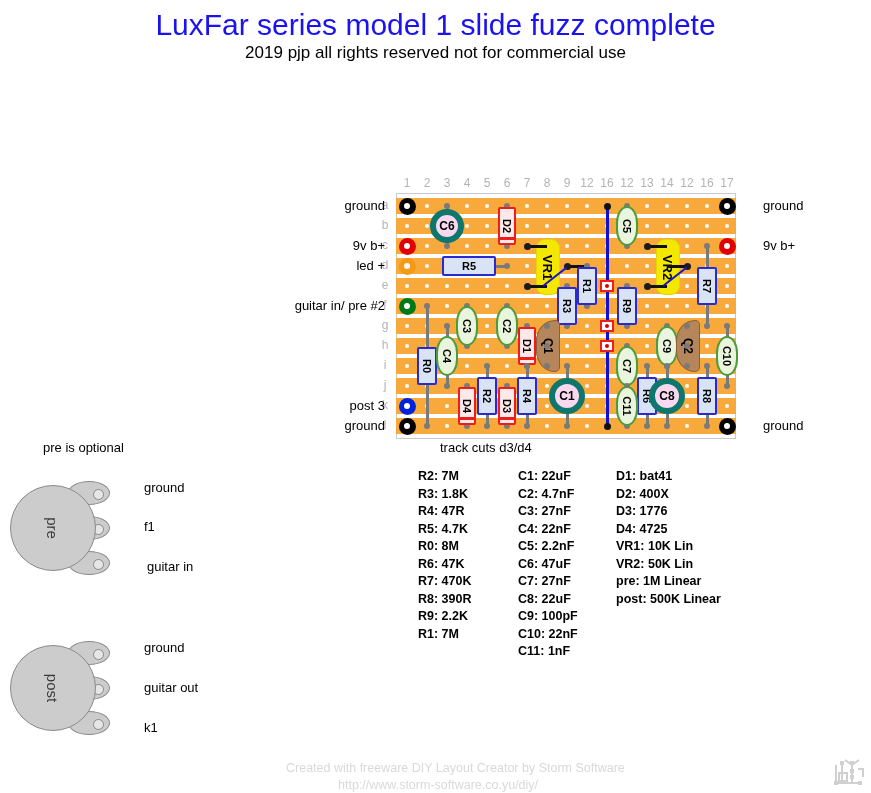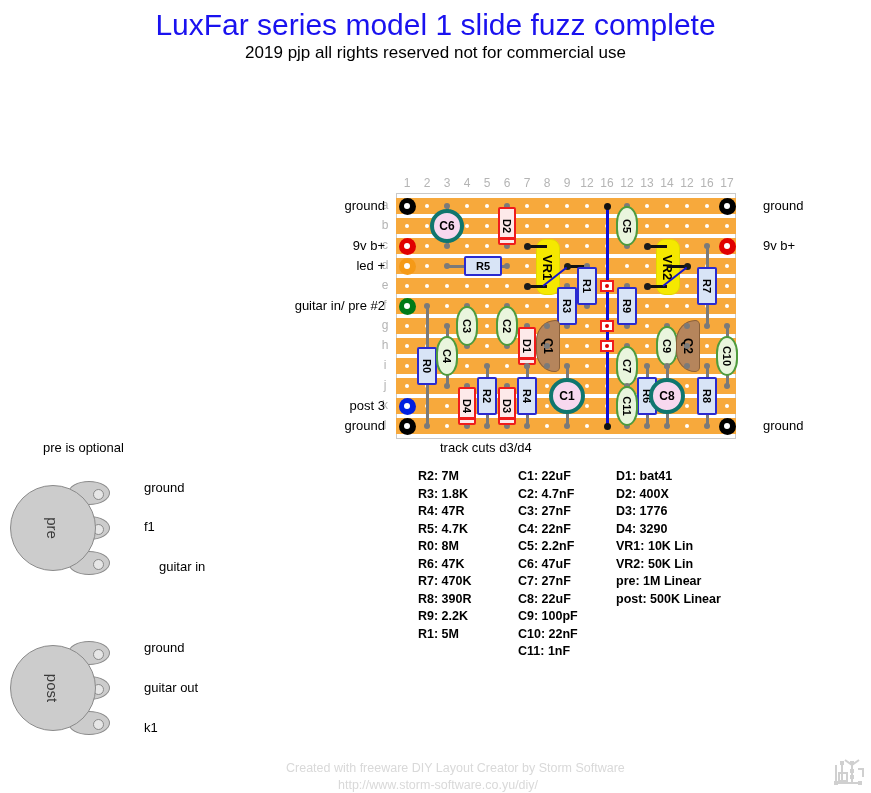--- a/index.html
+++ b/index.html
@@ -55,21 +55,21 @@
        display:flex;align-items:center;justify-content:center;box-sizing:border-box;}
   .res span{color:#000;font-size:11px;font-weight:700;white-space:nowrap;
             transform:rotate(90deg);transform-origin:center;}
   .res.horiz span{transform:none;}
 
   .dio{position:absolute;border:2px solid #ef1c1c;background:#fde9e9;border-radius:2px;
        display:flex;align-items:center;justify-content:center;box-sizing:border-box;}
   .dio span{color:#000;font-size:11px;font-weight:700;white-space:nowrap;transform:rotate(90deg);}
   .dio .band{position:absolute;left:0;width:100%;height:3px;background:#ef1c1c;}
 
-  .elec{position:absolute;border-radius:50%;border:4px solid #0f766e;background:#f7d8ef;
+  .elec{position:absolute;border-radius:50%;border:6px solid #0f766e;background:#f7d8ef;
         display:flex;align-items:center;justify-content:center;box-sizing:border-box;}
   .elec span{color:#000;font-size:12px;font-weight:700;}
 
   .film{position:absolute;border-radius:50%/42%;border:2px solid #4e9b3d;background:#e9f5dd;
         display:flex;align-items:center;justify-content:center;box-sizing:border-box;}
   .film span{color:#000;font-size:11px;font-weight:700;transform:rotate(90deg);white-space:nowrap;}
 
   .pot{position:absolute;background:#f5e800;border-radius:9px;border:1px solid #e2d800;
        display:flex;align-items:center;justify-content:center;}
   .pot span{color:#000;font-size:13px;font-weight:700;transform:rotate(90deg);white-space:nowrap;}
@@ -401,21 +401,21 @@
     </div>
     <div class="wire" style="left: 231px; top: 13px; height: 40px;"></div>
     <div class="lead-dot" style="left: 231px; top: 13px;"></div>
     <div class="lead-dot" style="left: 231px; top: 53px;"></div>
     <div class="film" style="left: 220px; top: 13px; width: 22px; height: 40px;">
       <span>C5</span>
     </div>
     <div class="wire" style="left: 51px; top: 71.5px; width: 60px; height: 3px; margin-left: 0px;"></div>
     <div class="lead-dot" style="left: 51px; top: 73px;"></div>
     <div class="lead-dot" style="left: 111px; top: 73px;"></div>
-    <div class="res horiz" style="left: 68px; top: 63px; width: 38px; height: 20px;">
+    <div class="res horiz" style="left: 46px; top: 63px; width: 54px; height: 20px;">
       <span>R5</span>
     </div>
     <div class="pot" style="left: 140px; top: 46px; width: 22px; height: 54px;">
       <span>VR1</span>
     </div>
     <div class="wire" style="left: 131px; top: 51.5px; width: 20px; height: 3px; margin-left: 0px; background: rgb(17, 17, 17);"></div>
     <div class="tdot" style="left: 131px; top: 53px;"></div>
     <div class="wire" style="left: 171px; top: 71.5px; width: 20px; height: 3px; margin-left: 0px; background: rgb(17, 17, 17);"></div>
     <div class="tdot" style="left: 171px; top: 73px;"></div>
     <div class="wire" style="left: 131px; top: 91.5px; width: 20px; height: 3px; margin-left: 0px; background: rgb(17, 17, 17);"></div>
@@ -598,59 +598,59 @@
 <div class="partscol" style="left:418px;top:468px;" id="pl-res">
     <div>R2: 7M</div>
     <div>R3: 1.8K</div>
     <div>R4: 47R</div>
     <div>R5: 4.7K</div>
     <div>R0: 8M</div>
     <div>R6: 47K</div>
     <div>R7: 470K</div>
     <div>R8: 390R</div>
     <div>R9: 2.2K</div>
-    <div>R1: 5M</div>
+    <div>R1: 7M</div>
   </div>
 <div class="partscol" style="left:518px;top:468px;" id="pl-cap">
     <div>C1: 22uF</div>
     <div>C2: 4.7nF</div>
     <div>C3: 27nF</div>
     <div>C4: 22nF</div>
     <div>C5: 2.2nF</div>
     <div>C6: 47uF</div>
     <div>C7: 27nF</div>
     <div>C8: 22uF</div>
     <div>C9: 100pF</div>
     <div>C10: 22nF</div>
     <div>C11: 1nF</div>
   </div>
 <div class="partscol" style="left:616px;top:468px;" id="pl-oth">
     <div>D1: bat41</div>
     <div>D2: 400X</div>
     <div>D3: 1776</div>
-    <div>D4: 3290</div>
+    <div>D4: 4725</div>
     <div>VR1: 10K Lin</div>
     <div>VR2: 50K Lin</div>
     <div>pre: 1M Linear</div>
     <div>post: 500K Linear</div>
   </div>
 
 <div class="abs" id="preopt">pre is optional</div>
 
 <div class="potdraw" style="left:10px;top:485px;">
   <div class="lug" style="left:58px;top:-4px;"></div>
   <div class="lug" style="left:58px;top:31px;"></div>
   <div class="lug" style="left:58px;top:66px;"></div>
   <div class="potbody" style="left:0;top:0;">
     <span>pre</span>
   </div>
 </div>
 <div class="potlbl" style="left:144px;top:480px;">ground</div>
 <div class="potlbl" style="left:144px;top:519px;">f1</div>
-<div class="potlbl" style="left:159px;top:559px;">guitar in</div>
+<div class="potlbl" style="left:147px;top:559px;">guitar in</div>
 
 <div class="potdraw" style="left:10px;top:645px;">
   <div class="lug" style="left:58px;top:-4px;"></div>
   <div class="lug" style="left:58px;top:31px;"></div>
   <div class="lug" style="left:58px;top:66px;"></div>
   <div class="potbody" style="left:0;top:0;">
     <span>post</span>
   </div>
 </div>
 <div class="potlbl" style="left:144px;top:640px;">ground</div>

